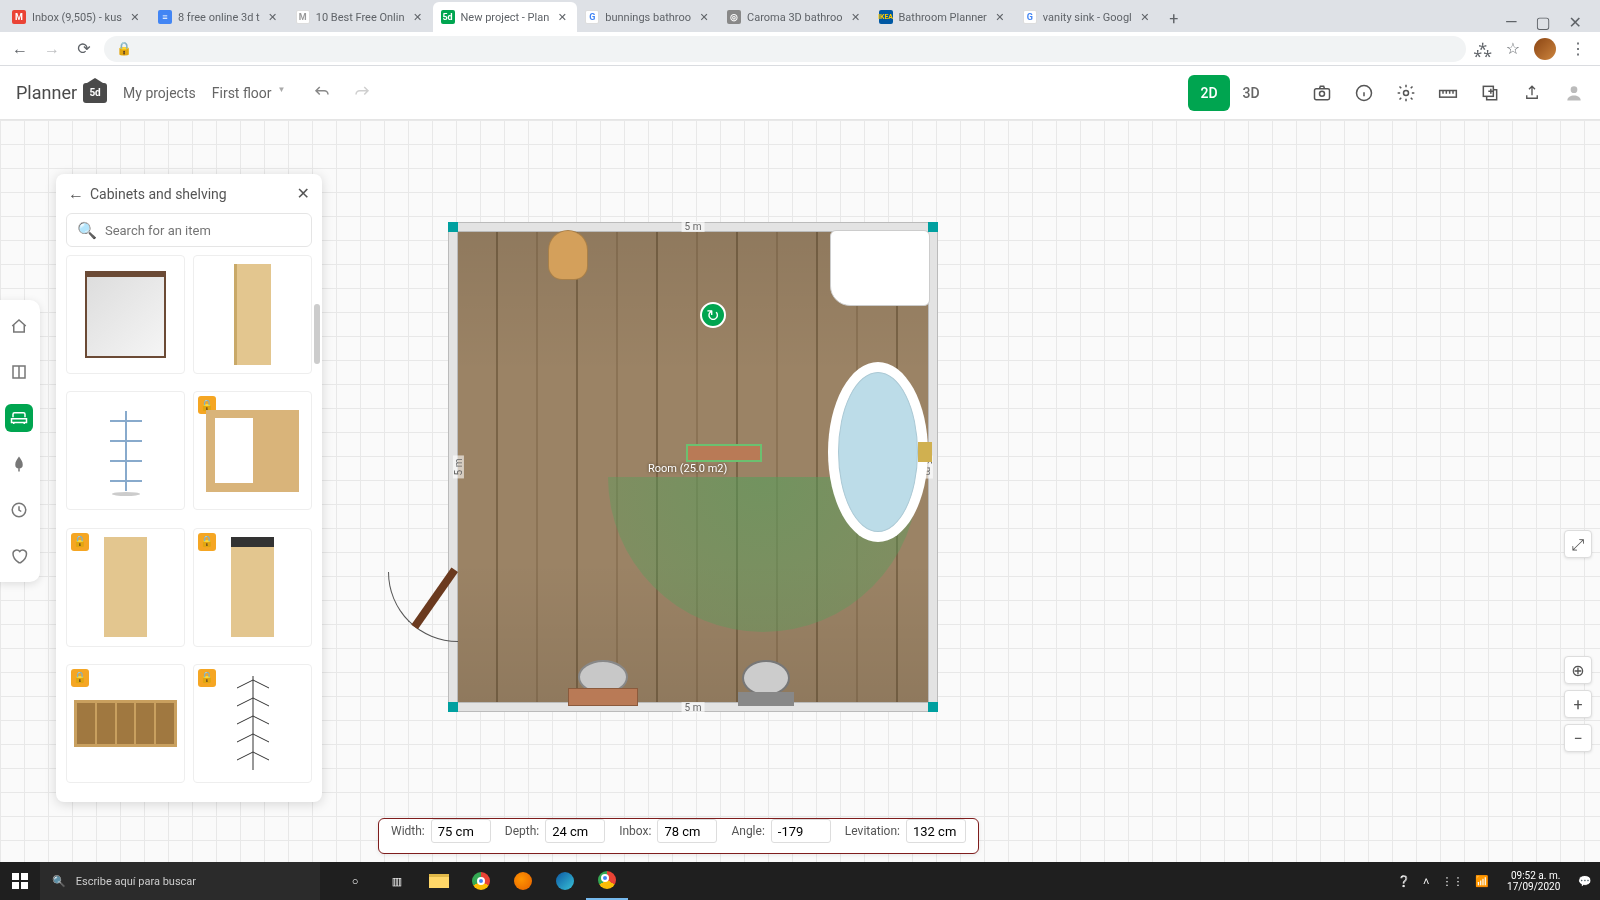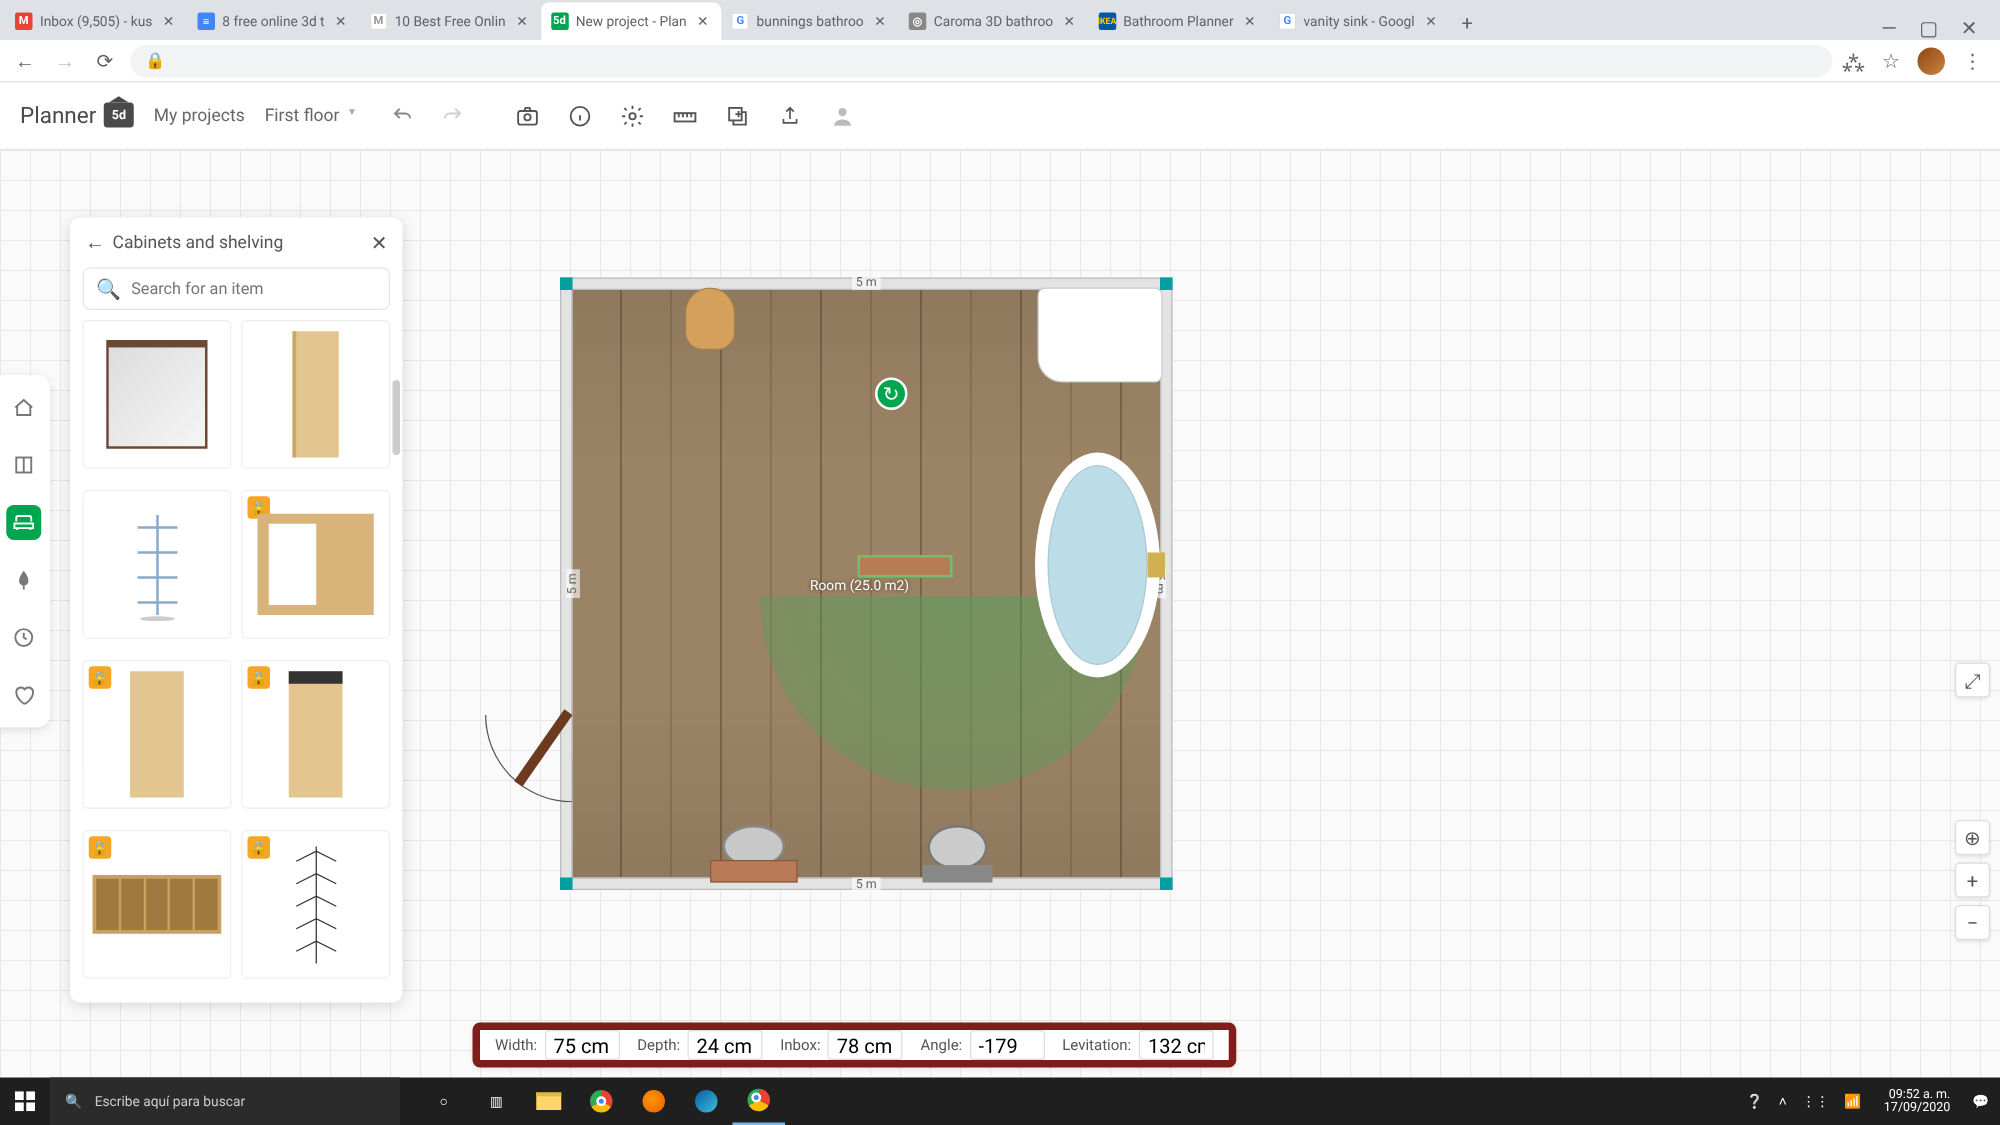--- a/index.html
+++ b/index.html
@@ -16,21 +16,21 @@
 .win-controls { margin-left: auto; display: flex; gap: 18px; padding: 0 14px; align-items: center; color: #5f6368; }
 
 .addr-bar { height: 34px; background: #fff; display: flex; align-items: center; padding: 0 8px; gap: 8px; border-bottom: 1px solid #dadce0; }
 .nav-btn { width: 24px; height: 24px; display: flex; align-items: center; justify-content: center; color: #5f6368; cursor: pointer; }
 .url-box { flex: 1; height: 26px; background: #f1f3f4; border-radius: 13px; display: flex; align-items: center; padding: 0 12px; font-size: 13px; color: #202124; gap: 8px; }
 .addr-right { display: flex; align-items: center; gap: 14px; padding-right: 6px; }
 .avatar-chrome { width: 22px; height: 22px; border-radius: 50%; background: linear-gradient(135deg,#8b4513,#cd853f); }
 
 
 .app-bar { height: 54px; background: #fff; display: flex; align-items: center; padding: 0 16px; border-bottom: 1px solid #e5e5e5; gap: 16px; }
-.logo { display: flex; gap: 6px; }
+.logo { display: flex; align-items: center; gap: 6px; }
 .logo-text { font-size: 18px; color: #4a4a4a; }
 .logo-badge { width: 24px; height: 20px; background: #4a4a4a; color: #fff; border-radius: 3px; display: flex; align-items: center; justify-content: center; font-size: 10px; font-weight: bold; position: relative; }
 .logo-badge::before { content:''; position:absolute; top:-5px; left:4px; width:0; height:0; border-left:8px solid transparent; border-right:8px solid transparent; border-bottom:5px solid #4a4a4a; }
 .app-link { color: #666; font-size: 14px; cursor: pointer; }
 .app-sel { display: flex; gap: 6px; color: #666; font-size: 14px; cursor: pointer; }
 .ur { display: flex; align-items: center; gap: 20px; margin-left: 10px; color: #888; }
 .view-toggle { margin-left: auto; display: flex; }
 .vt-btn { width: 42px; height: 36px; display: flex; align-items: center; justify-content: center; font-size: 14px; font-weight: 500; border-radius: 6px; cursor: pointer; }
 .vt-btn.active { background: #00a550; color: #fff; }
 .vt-btn.inactive { color: #666; }
@@ -96,23 +96,23 @@
 .door-ext { position:absolute; left:-70px; top:350px; width:80px; height:70px; }
 .door-leaf { position:absolute; right:0; top:0; width:8px; height:70px; background:#6b3a1f; transform-origin:top right; transform:rotate(35deg); }
 .door-arc2 { position:absolute; right:0; top:0; width:70px; height:70px; border:1px solid #555; border-radius:0 0 0 70px; border-top:none; border-right:none; }
 
 
 .canvas-ctrl { position:absolute; right:8px; bottom:110px; display:flex; flex-direction:column; gap:6px; align-items:center; }
 .cc { width:28px; height:28px; background:#fff; border:1px solid #ddd; border-radius:4px; display:flex; align-items:center; justify-content:center; color:#555; cursor:pointer; box-shadow:0 1px 3px rgba(0,0,0,.1); }
 .cc.expand { position:absolute; right:8px; top:410px; }
 
 
-.prop-bar { position:absolute; left:378px; bottom:8px; height:36px; background:#fff; border:6px solid #7f1d1d; border-radius:6px; display:flex; align-items:center; padding:0 12px; gap:14px; box-shadow:0 1px 4px rgba(0,0,0,.08); }
+.prop-bar { position:absolute; left:378px; bottom:8px; height:36px; background:#fff; border:1px solid #7f1d1d; border-radius:6px; display:flex; align-items:flex-start; padding:0 12px; gap:14px; box-shadow:0 1px 4px rgba(0,0,0,.08); }
 .prop { display:flex; align-items:center; gap:6px; font-size:12px; color:#555; }
-.prop input { width:60px; height:24px; border:1px solid #ddd; border-radius:3px; padding:0 6px; font-size:16px; text-align:left; }
+.prop input { width:60px; height:24px; border:1px solid #ddd; border-radius:3px; padding:0 6px; font-size:13px; text-align:left; }
 
 
 .taskbar { position:absolute; left:0; right:0; bottom:0; height:38px; background:#1f1f1f; display:flex; align-items:center; color:#fff; font-size:11px; }
 .tb-start { width:40px; height:38px; display:flex; align-items:center; justify-content:center; }
 .tb-search { display:flex; align-items:center; gap:10px; padding:0 12px; flex:0 0 280px; height:38px; background:#2b2b2b; }
 .tb-icons { display:flex; align-items:center; gap:0; margin-left:14px; }
 .tb-ico { width:42px; height:38px; display:flex; align-items:center; justify-content:center; cursor:pointer; }
 .tb-tray { margin-left:auto; display:flex; align-items:center; gap:12px; padding:0 8px; }
 .tb-clock { text-align:right; line-height:1.15; font-size:10px; padding:0 6px; }
 
@@ -199,20 +199,25 @@
     <span class="ico">
         <svg width="18" height="18" viewBox="0 0 24 24" fill="none" stroke="#888" stroke-width="2">
           <path d="M9 14l-5-5 5-5M4 9h11a5 5 0 015 5v0"></path>
         </svg>
       </span>
     <span class="ico" style="opacity:.4">
         <svg width="18" height="18" viewBox="0 0 24 24" fill="none" stroke="#888" stroke-width="2">
           <path d="M15 14l5-5-5-5M20 9H9a5 5 0 00-5 5v0"></path>
         </svg>
       </span>
+  </div>
+  <div class="view-toggle">
+    <div style="width:80px"></div>
+    <div class="vt-btn active">2D</div>
+    <div class="vt-btn inactive">3D</div>
   </div>
   <div class="app-right">
     <span class="ico">
         <svg width="20" height="20" viewBox="0 0 24 24" fill="none" stroke="#555" stroke-width="1.8">
           <rect x="3" y="7" width="18" height="13" rx="2"></rect>
           <circle cx="12" cy="13" r="3"></circle>
           <path d="M9 7l1-3h4l1 3"></path>
         </svg>
       </span>
     <span class="ico">

